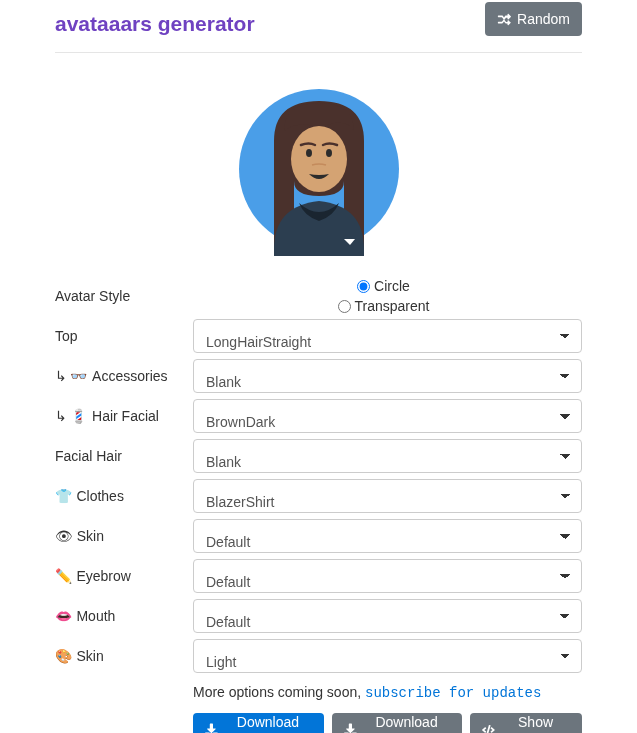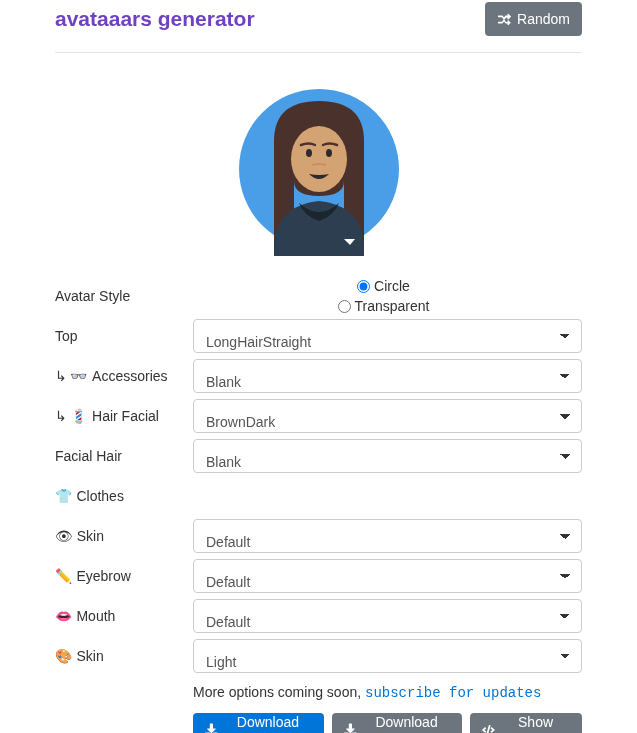--- a/index.html
+++ b/index.html
@@ -1,18 +1,18 @@
 <!DOCTYPE html>
 <html><head>
 <meta charset="utf-8">
 <style>
 * { box-sizing: border-box; margin: 0; padding: 0; }
 body { font-family: -apple-system, BlinkMacSystemFont, "Segoe UI", Helvetica, Arial, sans-serif; font-size: 14px; color: #333; background: #fff; }
 .container { width: 637px; padding: 0 55px; }
-.header { display: flex; justify-content: space-between; align-items: center; padding-top: 2px; padding-bottom: 16px; border-bottom: 1px solid #e5e5e5; }
+.header { display: flex; justify-content: space-between; align-items: flex-end; padding-top: 2px; padding-bottom: 16px; border-bottom: 1px solid #e5e5e5; }
 .title { color: #6f42c1; font-size: 21px; font-weight: 600; }
 .btn { display: inline-flex; align-items: center; justify-content: center; height: 34px; padding: 0 12px; border: none; border-radius: 4px; color: #fff; font-size: 14px; cursor: pointer; gap: 6px; }
 .btn-gray { background: #6c757d; }
 .btn-blue { background: #0275d8; }
 .btn svg { width: 14px; height: 14px; fill: #fff; }
 .avatar-wrap { display: flex; justify-content: center; padding: 28px 0 20px; }
 .form-row { display: flex; align-items: center; min-height: 40px; margin-bottom: 0; }
 .form-label { width: 138px; color: #333; font-size: 14px; display: flex; align-items: center; gap: 4px; }
 .form-label .sub { color: #333; }
 .form-control-wrap { flex: 1; }
@@ -102,20 +102,21 @@
   <div class="form-row">
     <div class="form-label">Facial Hair</div>
     <div class="form-control-wrap"><select class="form-control"><option>Blank</option></select></div>
   </div>
 
   <div class="form-row">
     <div class="form-label">
         <span>👕</span> 
         <span>Clothes</span>
       </div>
+    <div class="form-control-wrap"><select class="form-control"><option>BlazerShirt</option></select></div>
   </div>
 
   <div class="form-row">
     <div class="form-label">
         <span>👁</span> 
         <span>Skin</span>
       </div>
     <div class="form-control-wrap"><select class="form-control"><option>Default</option></select></div>
   </div>
 

